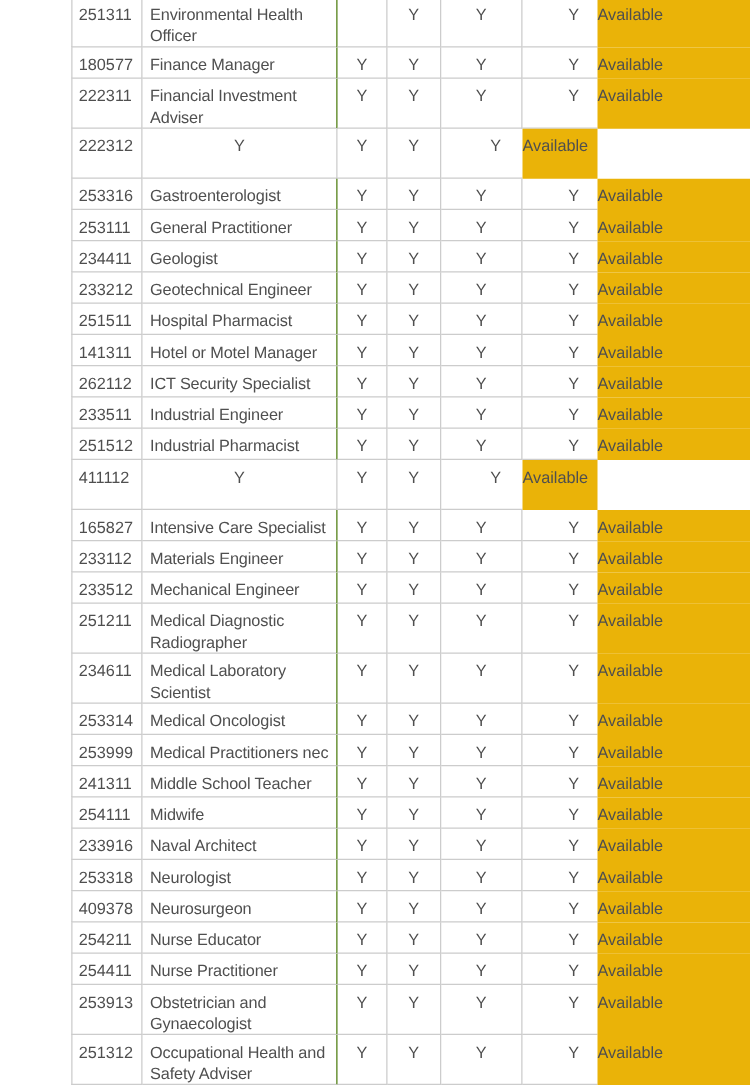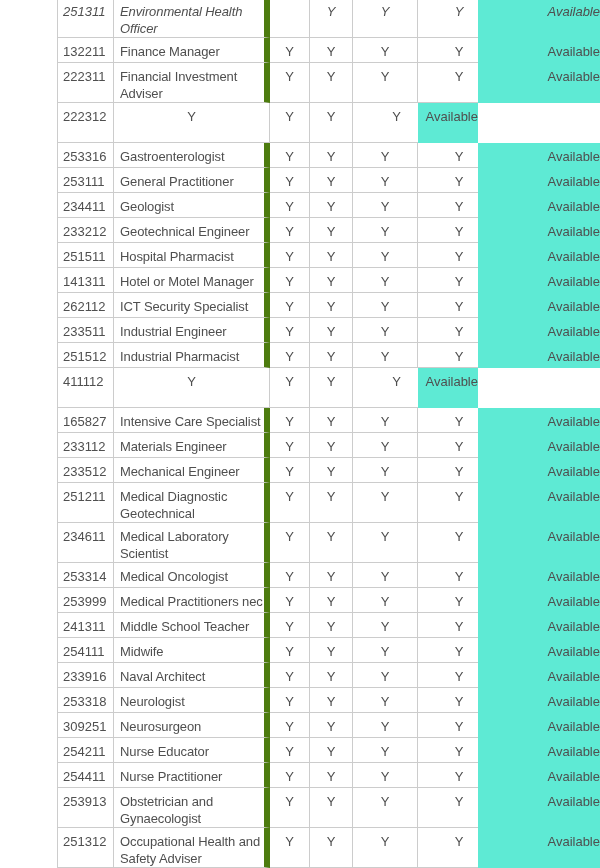--- a/index.html
+++ b/index.html
@@ -40,62 +40,62 @@
 
   .cell {
     box-sizing: border-box;
     padding-top: 5px;
     font-size: 13px;
     line-height: 17px;
     color: #4f4f4f;
     border-bottom: 1px solid #cccccc;
     overflow: hidden;
   }
-  .row:nth-child(1) .cell { padding-top: 3px; font-style: italic; }
+  .row:nth-child(1) .cell { padding-top: 3px; }
 
   .c-code {
     border-left: 1px solid #cccccc;
     border-right: 1px solid #cccccc;
     padding-left: 5px;
   }
   .c-name {
-    border-right: 6px solid #4d7c0f;
+    border-right: 1px solid #4d7c0f;
     padding-left: 6px;
     letter-spacing: -0.1px;
   }
   .c-y {
     text-align: center;
     border-right: 1px solid #cccccc;
   }
   .c-y4 {
     border-right: none;
     padding-left: 22px;
   }
   .c-status {
-    text-align: right;
-    background: #5eead4;
+    text-align: left;
+    background: #eab308;
     border-bottom: none;
   }
 </style>
 </head>
 <body>
 
 <div class="page">
   <div class="occupation-table">
       <div class="row">
     <div class="cell c-code">251311</div>
     <div class="cell c-name">Environmental Health Officer</div>
     <div class="cell c-y"></div>
     <div class="cell c-y">Y</div>
     <div class="cell c-y">Y</div>
     <div class="cell c-y c-y4">Y</div>
     <div class="cell c-status">Available</div>
   </div>
       <div class="row">
-    <div class="cell c-code">132211</div>
+    <div class="cell c-code">180577</div>
     <div class="cell c-name">Finance Manager</div>
     <div class="cell c-y">Y</div>
     <div class="cell c-y">Y</div>
     <div class="cell c-y">Y</div>
     <div class="cell c-y c-y4">Y</div>
     <div class="cell c-status">Available</div>
   </div>
       <div class="row">
     <div class="cell c-code">222311</div>
     <div class="cell c-name">Financial Investment Adviser</div>
@@ -224,21 +224,21 @@
     <div class="cell c-code">233512</div>
     <div class="cell c-name">Mechanical Engineer</div>
     <div class="cell c-y">Y</div>
     <div class="cell c-y">Y</div>
     <div class="cell c-y">Y</div>
     <div class="cell c-y c-y4">Y</div>
     <div class="cell c-status">Available</div>
   </div>
       <div class="row">
     <div class="cell c-code">251211</div>
-    <div class="cell c-name">Medical Diagnostic Geotechnical</div>
+    <div class="cell c-name">Medical Diagnostic Radiographer</div>
     <div class="cell c-y">Y</div>
     <div class="cell c-y">Y</div>
     <div class="cell c-y">Y</div>
     <div class="cell c-y c-y4">Y</div>
     <div class="cell c-status">Available</div>
   </div>
       <div class="row">
     <div class="cell c-code">234611</div>
     <div class="cell c-name">Medical Laboratory Scientist</div>
     <div class="cell c-y">Y</div>
@@ -295,21 +295,21 @@
       <div class="row">
     <div class="cell c-code">253318</div>
     <div class="cell c-name">Neurologist</div>
     <div class="cell c-y">Y</div>
     <div class="cell c-y">Y</div>
     <div class="cell c-y">Y</div>
     <div class="cell c-y c-y4">Y</div>
     <div class="cell c-status">Available</div>
   </div>
       <div class="row">
-    <div class="cell c-code">309251</div>
+    <div class="cell c-code">409378</div>
     <div class="cell c-name">Neurosurgeon</div>
     <div class="cell c-y">Y</div>
     <div class="cell c-y">Y</div>
     <div class="cell c-y">Y</div>
     <div class="cell c-y c-y4">Y</div>
     <div class="cell c-status">Available</div>
   </div>
       <div class="row">
     <div class="cell c-code">254211</div>
     <div class="cell c-name">Nurse Educator</div>

